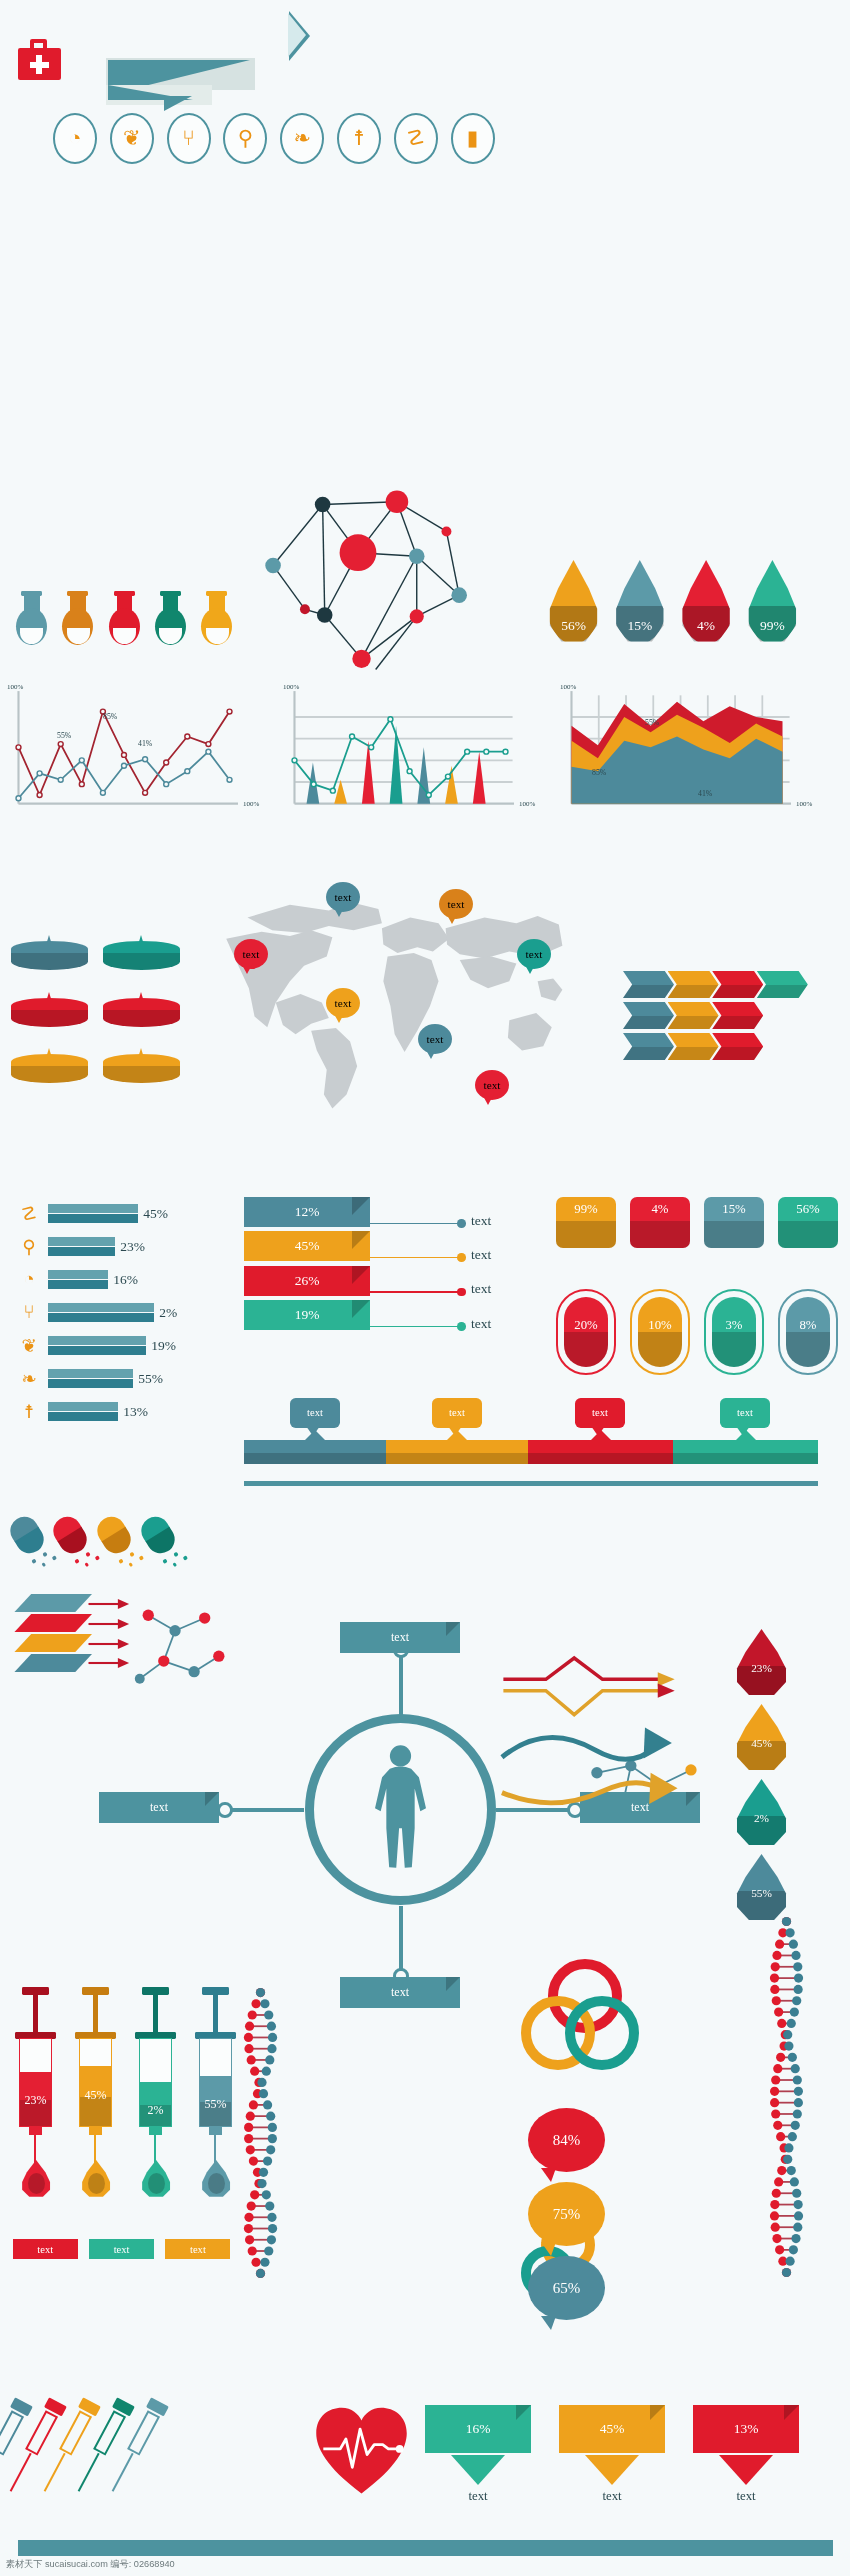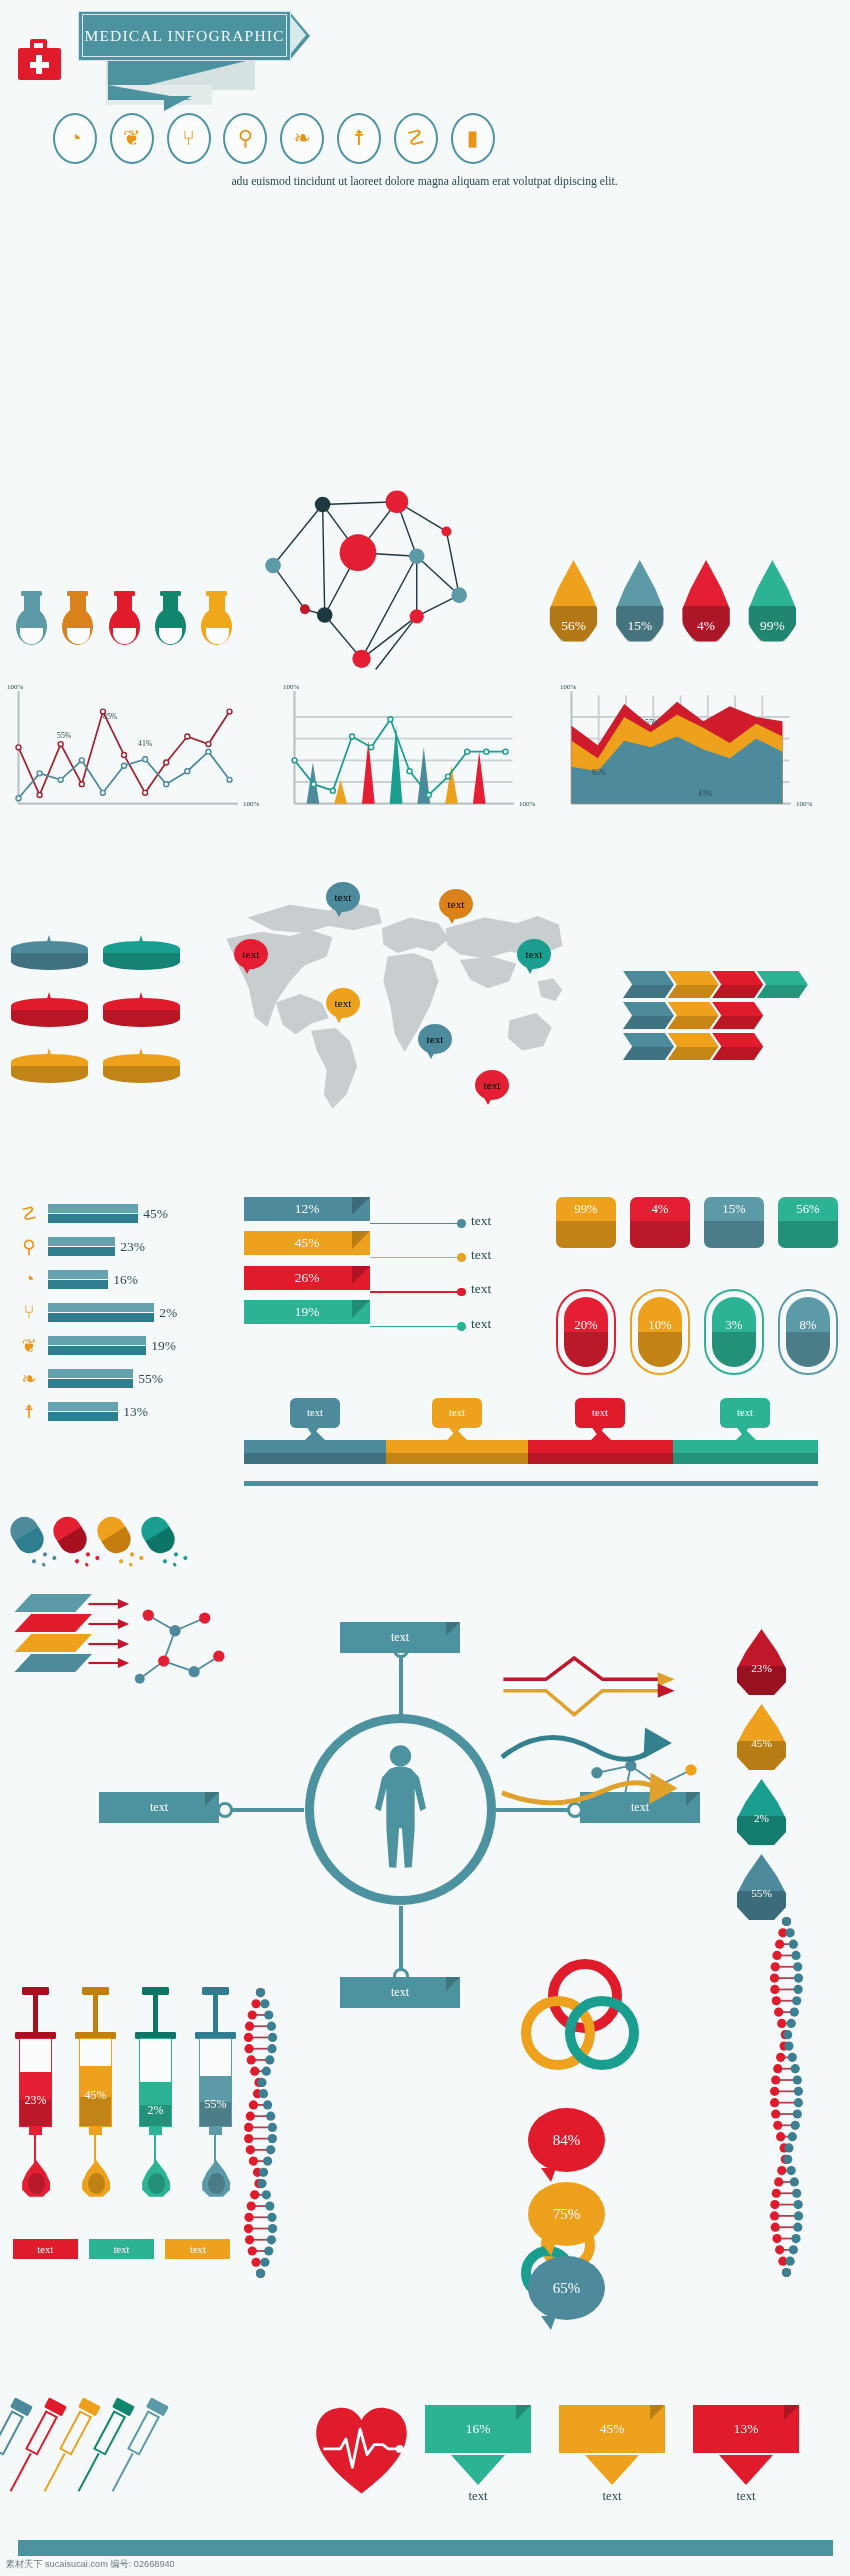--- a/index.html
+++ b/index.html
@@ -143,21 +143,21 @@
   .obar-icon { width:37px; text-align:center; font-size:18.4px; color:#eb9314; }
   .obar-track { height:18.4px; position:relative; }
   .obar-track .up { position:absolute; left:0; top:0; width:100%; height:50%; background:#63a2ae; }
   .obar-track .dn { position:absolute; left:0; bottom:0; width:100%; height:50%; background:#2e7e8f; }
   .obar-pct { margin-left:5.7px; font-size:13.5px; color:#2b4950; }
 
   
   #flag-list { left:244px; top:1197px; width:269px; }
   .flag-row { position:relative; height:33px; margin-bottom:1.4px; }
   .flag {
-    position:relative; height:24px; width:126px;
+    position:relative; height:30px; width:126px;
     display:flex; align-items:center; justify-content:center;
     color:#fff; font-size:13.5px;
   }
   .flag .corner { position:absolute; right:0; top:0; width:0; height:0;
     border-right:18.4px solid transparent; border-top:18.4px solid rgba(0,0,0,0.22); }
   .flag-line { position:absolute; left:126px; top:25.5px; width:89px; height:1.4px; }
   .flag-dot { position:absolute; left:213px; top:22px; width:8.5px; height:8.5px; border-radius:50%; }
   .flag-text { position:absolute; left:227px; top:15.6px; font-size:13.5px; color:#2b4950; }
 
   
@@ -292,24 +292,20 @@
 
 <div class="abs" id="fold-light-1"></div>
 <div class="abs" id="fold-dark-1"></div>
 <div class="abs" id="fold-light-2"></div>
 <div class="abs" id="fold-dark-2"></div>
 <div class="abs" id="fold-tail"></div>
 
 <div class="abs" id="header-banner">
   <div class="ribbon-point"></div>
   <div class="ribbon-point-in"></div>
-  <div class="ribbon-box">
-    <div class="inner"></div>
-    <span id="header-title">MEDICAL INFOGRAPHIC</span>
-  </div>
 </div>
 
 <div class="abs" id="organ-row">
     <div class="organ-circle">
       <span class="organ-glyph">◔</span>
     </div>
     <div class="organ-circle">
       <span class="organ-glyph">❦</span>
     </div>
     <div class="organ-circle">
@@ -326,21 +322,20 @@
     </div>
     <div class="organ-circle">
       <span class="organ-glyph">☡</span>
     </div>
     <div class="organ-circle">
       <span class="organ-glyph">▮</span>
     </div>
   </div>
 
 <div class="abs" id="lead-text">
-  <div>adu euismod tincidunt ut laoreet dolore magna aliquam erat volutpat dipiscing elit.</div>
 </div>
 
 <div class="abs" id="flask-row">
     <div class="flask">
       <div class="neck" style="background: rgb(92, 154, 168);"></div>
       <div class="cap" style="background: rgb(92, 154, 168);"></div>
       <div class="bulb" style="background: rgb(92, 154, 168);"></div>
       <div class="liquid"></div>
     </div>
     <div class="flask">

